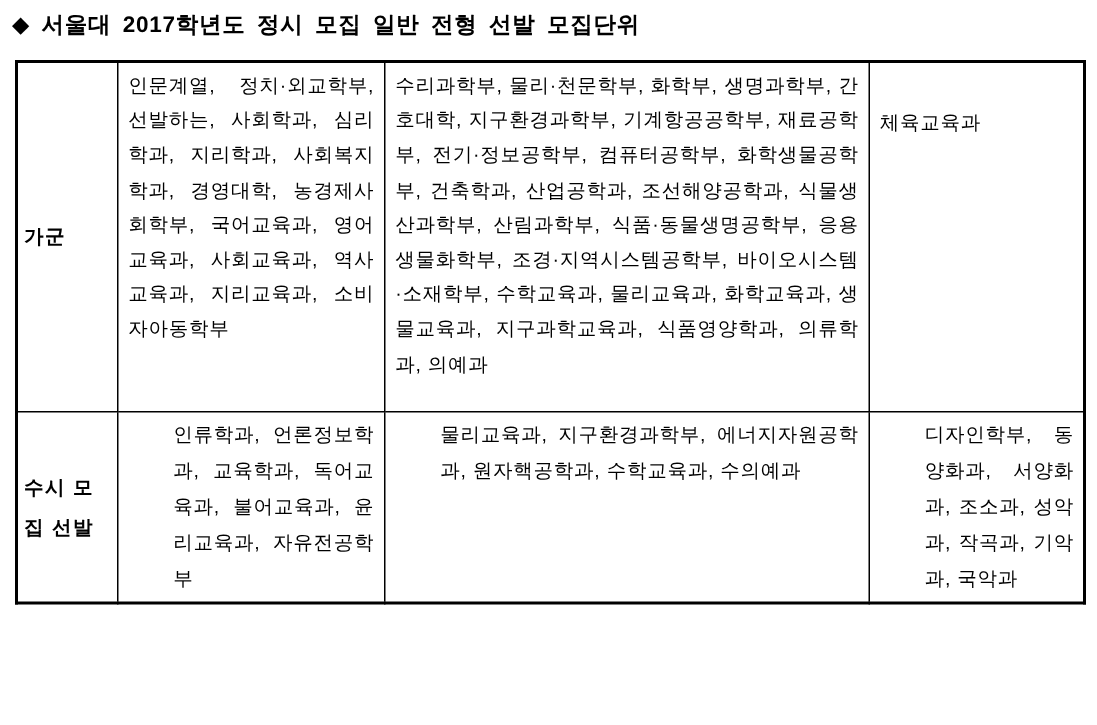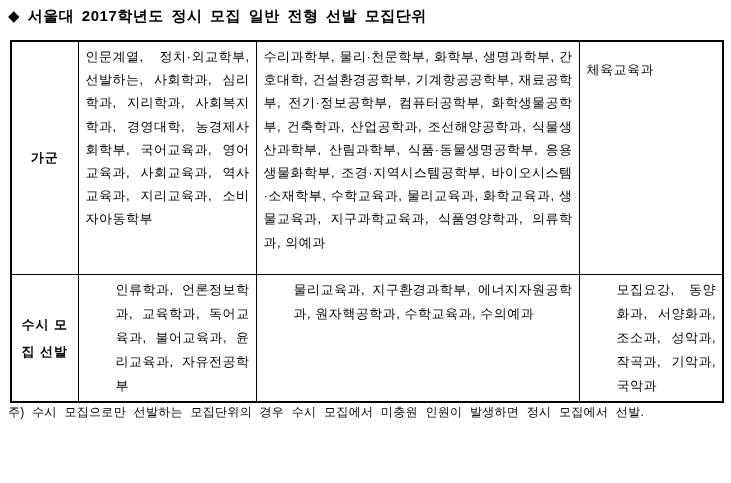--- a/index.html
+++ b/index.html
@@ -52,37 +52,37 @@
     font-weight: bold;
     text-align: center;
     vertical-align: middle;
     letter-spacing: 1px;
     padding: 2px 0;
     background: #ffffff;
   }
   tr.row-1 { height: 233px; }
   tr.row-2 { height: 98px; }
   td.group-cell {
-    text-align: center;
+    text-align: left;
     vertical-align: middle;
     font-weight: bold;
     letter-spacing: 1px;
     line-height: 27px;
     padding: 2px 4px;
   }
   td.body-cell {
     vertical-align: top;
     text-align: justify;
     word-break: break-all;
     line-height: 23.2px;
     padding: 3px 6px 3px 7px;
     letter-spacing: 0.5px;
   }
   tr.row-2 td.body-cell { line-height: 24px; padding-left: 37px; }
-  td.cell-arts-r1 { padding-top: 16px; }
+  td.cell-arts-r1 { padding-top: 28px; }
   .footnote {
     position: absolute;
     left: 8px;
     top: 404px;
     width: 720px;
     font-size: 12px;
     letter-spacing: 0.3px;
     word-spacing: 4px;
     white-space: nowrap;
   }
@@ -108,29 +108,28 @@
       <col style="width:67px">
       <col style="width:178px">
       <col style="width:323px">
       <col style="width:144px">
     </colgroup>
     <tbody>
 
       <tr class="row-1">
         <td class="group-cell">가군</td>
         <td class="body-cell">인문계열, 정치·외교학부, 선발하는, 사회학과, 심리학과, 지리학과, 사회복지학과, 경영대학, 농경제사회학부, 국어교육과, 영어교육과, 사회교육과, 역사교육과, 지리교육과, 소비자아동학부</td>
-        <td class="body-cell">수리과학부, 물리·천문학부, 화학부, 생명과학부, 간호대학, 건설환경공학부, 기계항공공학부, 재료공학부, 전기·정보공학부, 컴퓨터공학부, 화학생물공학부, 건축학과, 산업공학과, 조선해양공학과, 식물생산과학부, 산림과학부, 식품·동물생명공학부, 응용생물화학부, 조경·지역시스템공학부, 바이오시스템·소재학부, 수학교육과, 물리교육과, 화학교육과, 생물교육과, 지구과학교육과, 식품영양학과, 의류학과, 의예과</td>
+        <td class="body-cell">수리과학부, 물리·천문학부, 화학부, 생명과학부, 간호대학, 지구환경과학부, 기계항공공학부, 재료공학부, 전기·정보공학부, 컴퓨터공학부, 화학생물공학부, 건축학과, 산업공학과, 조선해양공학과, 식물생산과학부, 산림과학부, 식품·동물생명공학부, 응용생물화학부, 조경·지역시스템공학부, 바이오시스템·소재학부, 수학교육과, 물리교육과, 화학교육과, 생물교육과, 지구과학교육과, 식품영양학과, 의류학과, 의예과</td>
         <td class="body-cell cell-arts-r1">체육교육과</td>
       </tr>
 
       <tr class="row-2">
         <td class="group-cell">수시 모집 선발</td>
         <td class="body-cell">인류학과, 언론정보학과, 교육학과, 독어교육과, 불어교육과, 윤리교육과, 자유전공학부</td>
         <td class="body-cell">물리교육과, 지구환경과학부, 에너지자원공학과, 원자핵공학과, 수학교육과, 수의예과</td>
-        <td class="body-cell">모집요강, 동양화과, 서양화과, 조소과, 성악과, 작곡과, 기악과, 국악과</td>
+        <td class="body-cell">디자인학부, 동양화과, 서양화과, 조소과, 성악과, 작곡과, 기악과, 국악과</td>
       </tr>
     </tbody>
   </table>
 
-  <div class="footnote">주) 수시 모집으로만 선발하는 모집단위의 경우 수시 모집에서 미충원 인원이 발생하면 정시 모집에서 선발.</div>
 
 
 </div>
 
 </body></html>

